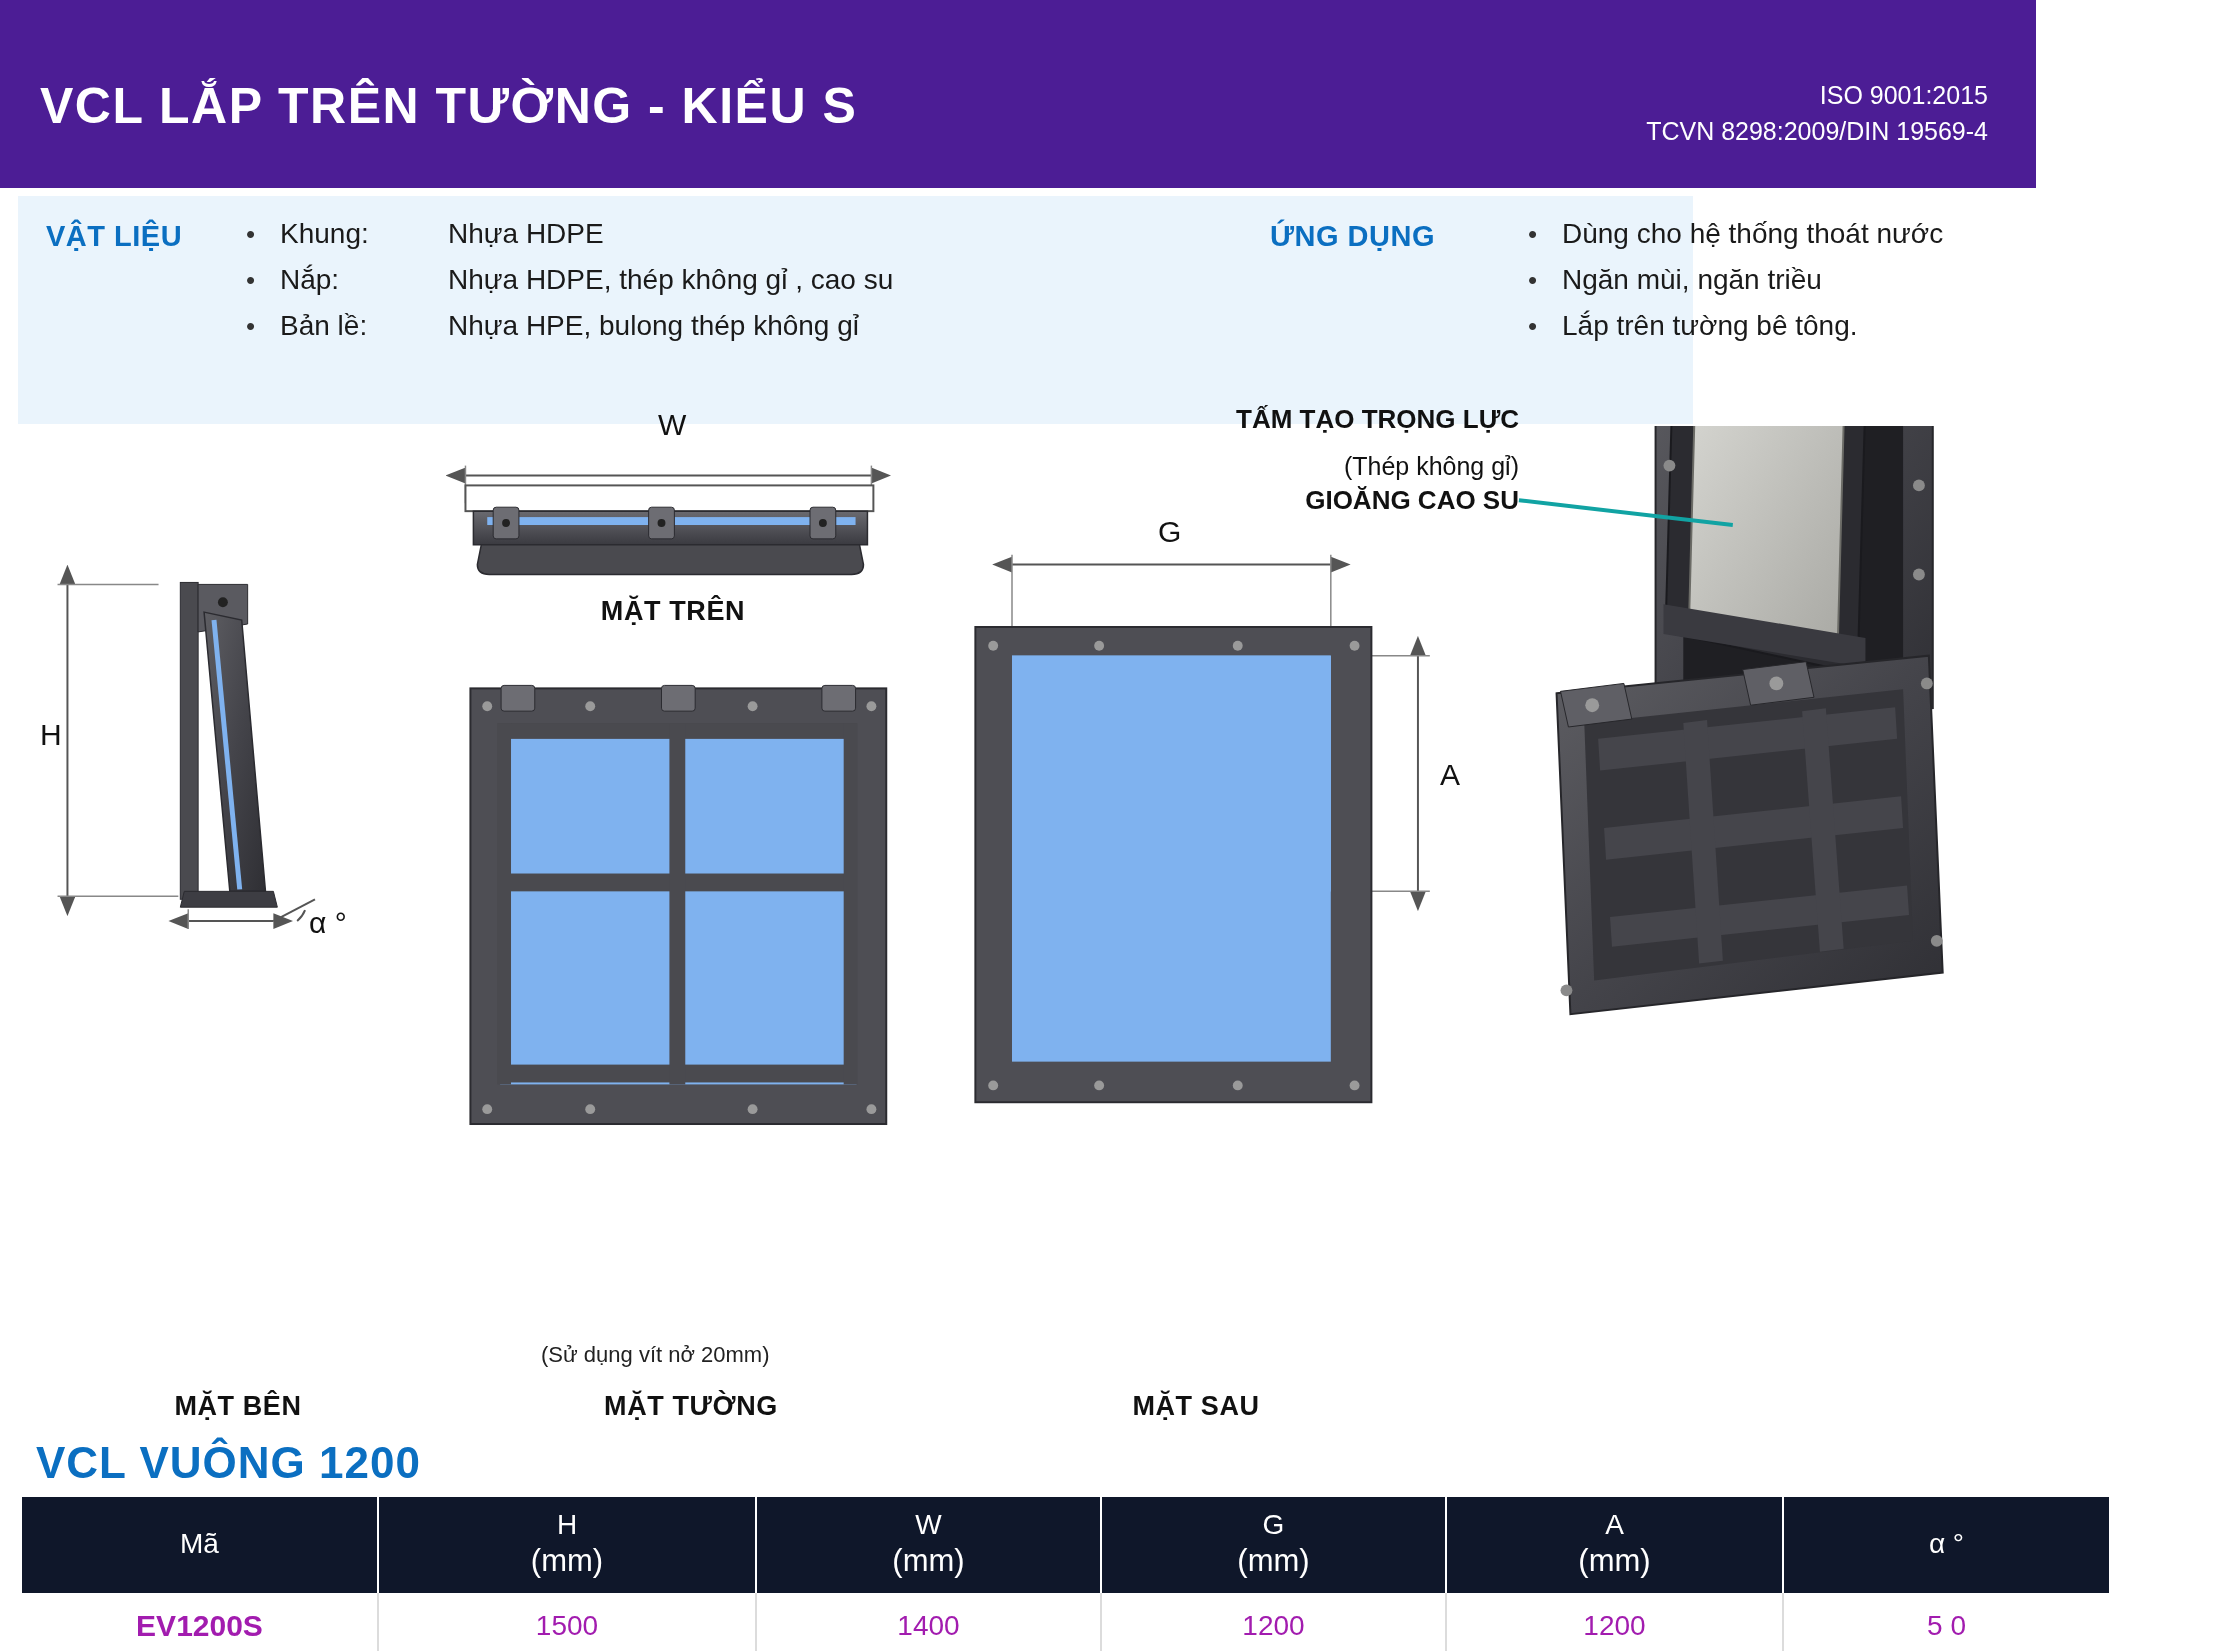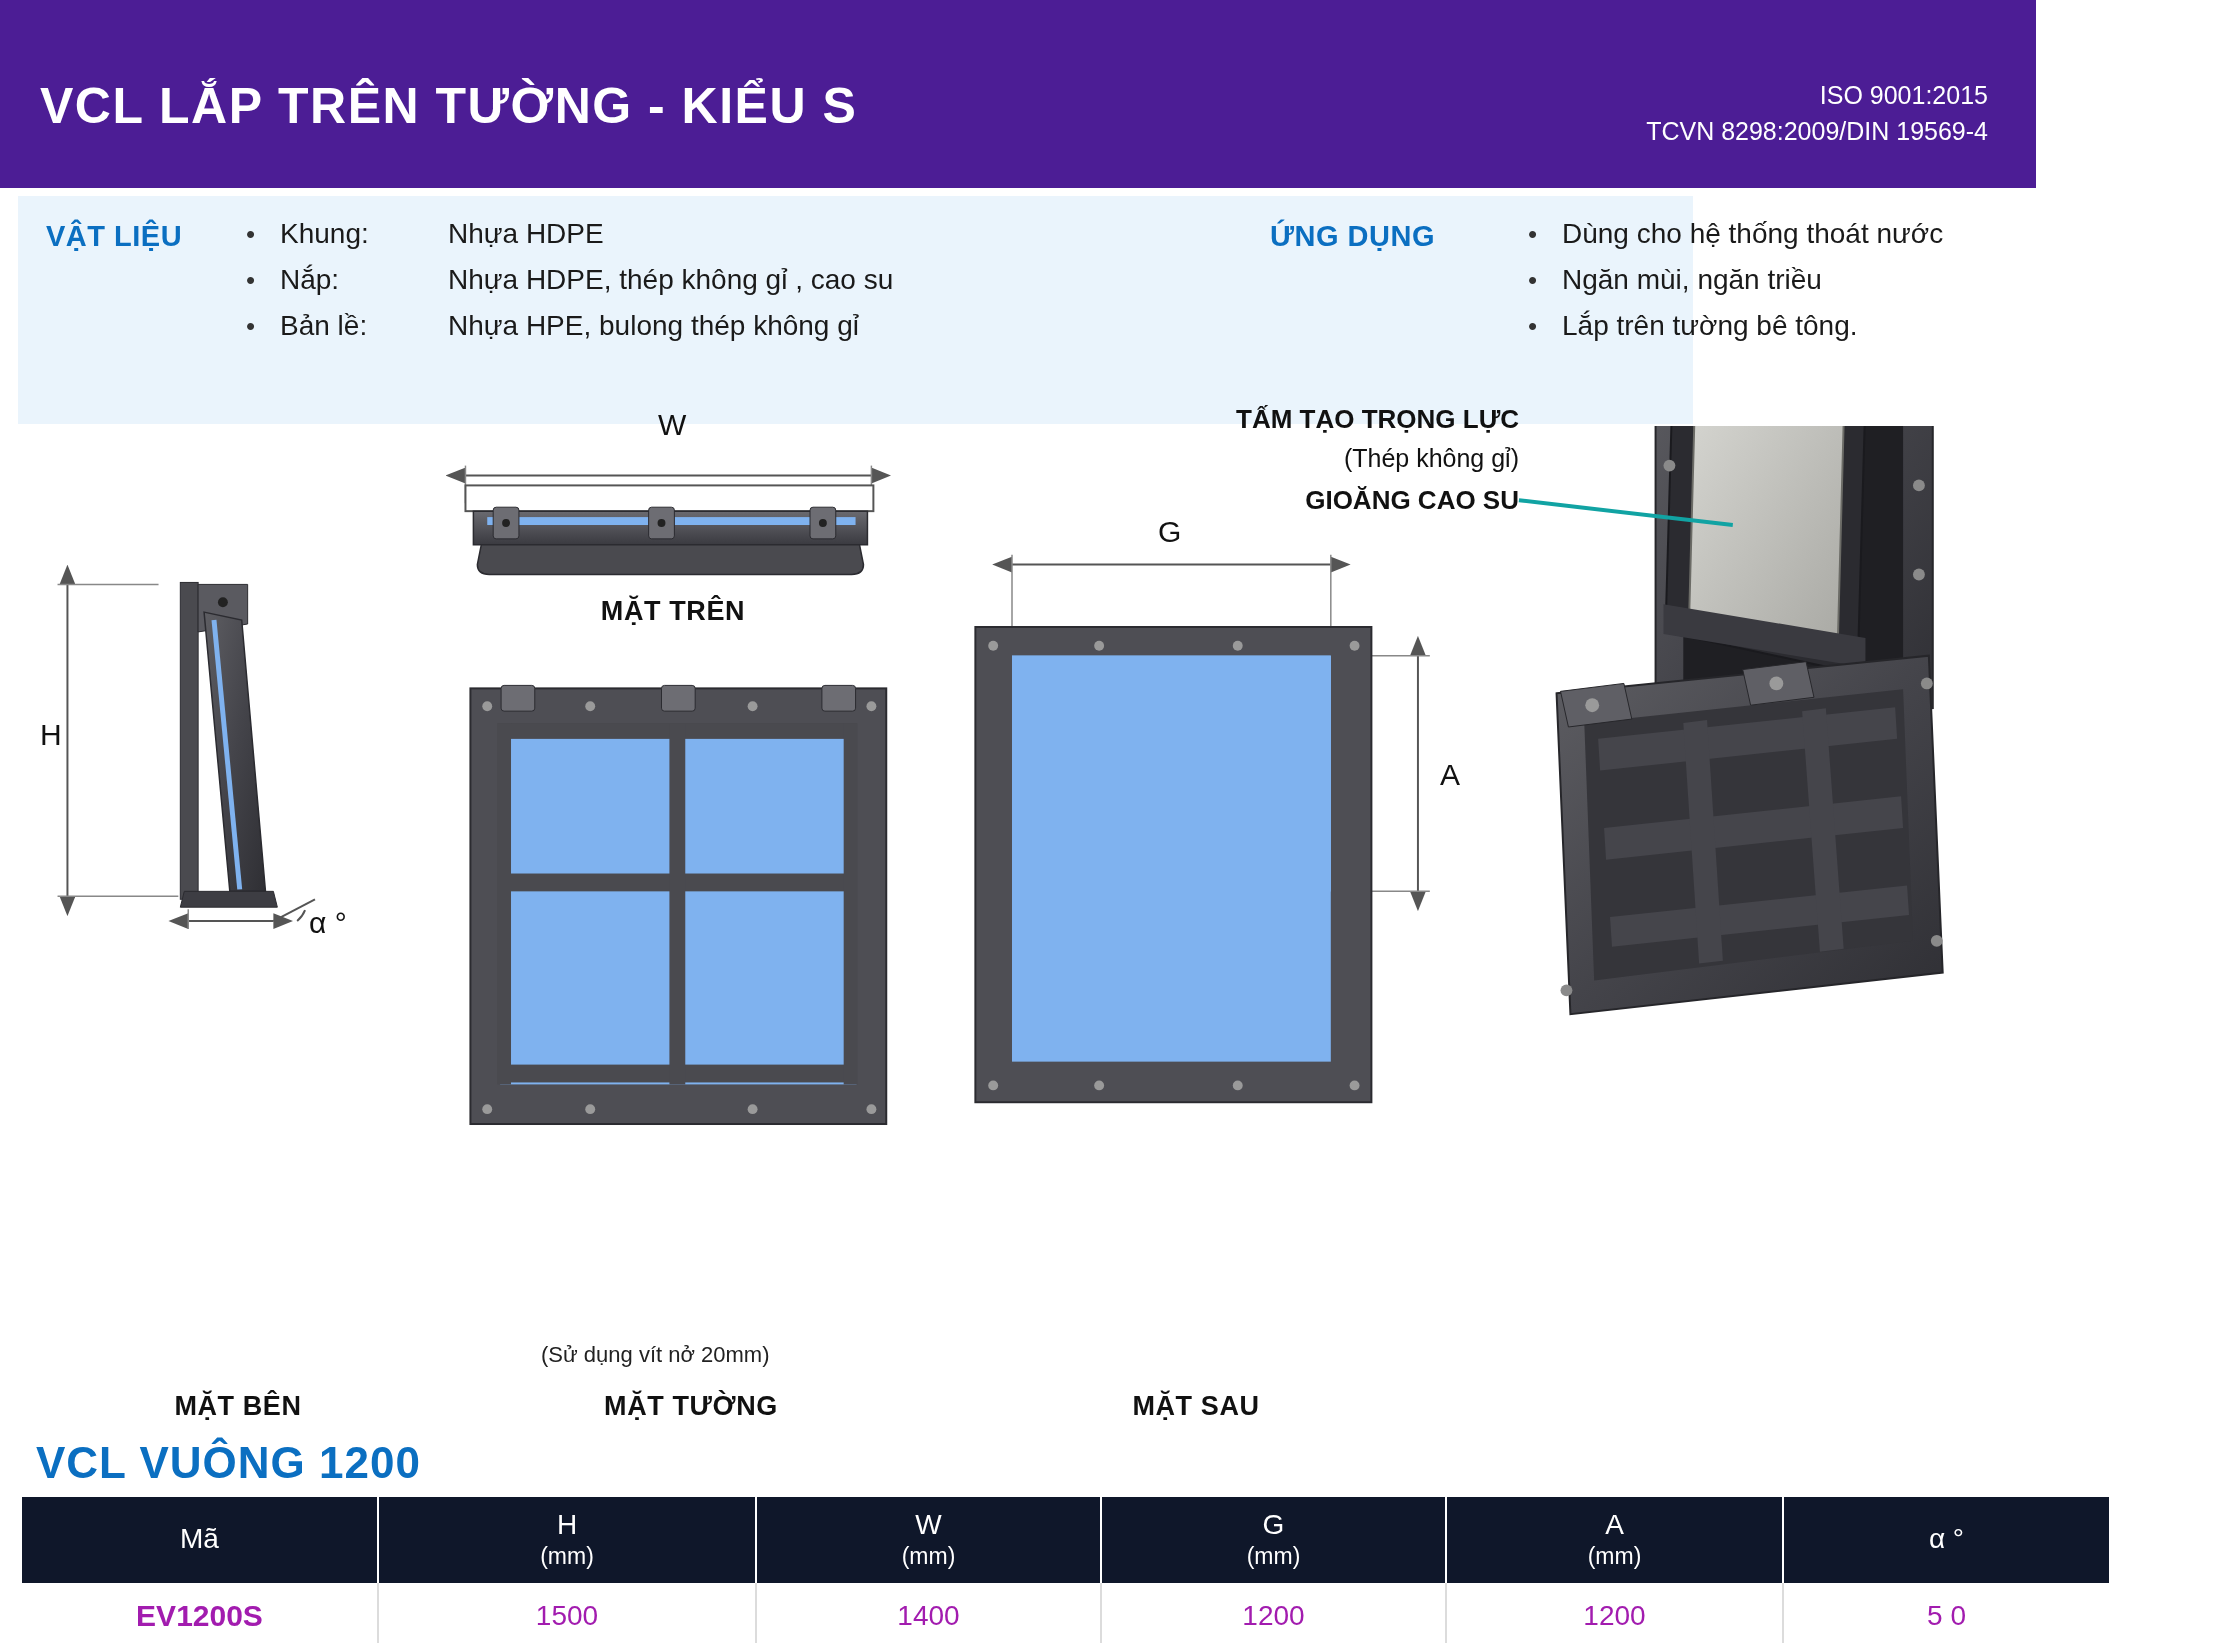--- a/index.html
+++ b/index.html
@@ -127,20 +127,21 @@
     font-size: 26px;
     font-weight: bold;
     color: #111;
     text-align: right;
   }
   .calloutsub {
     position: absolute;
     font-size: 25px;
     color: #111;
     text-align: right;
+    margin-top: 8px;
   }
 
   
   .tbl-title {
     position: absolute;
     left: 36px;
     top: 1438px;
     font-size: 44px;
     font-weight: bold;
     color: #0b6fc1;
@@ -156,21 +157,21 @@
   }
   table.spec th {
     background: #0f172a;
     color: #fff;
     font-weight: normal;
     font-size: 28px;
     border-right: 2px solid #ffffff;
     padding: 10px 0 12px 0;
     line-height: 1.25;
   }
-  table.spec th .unit { font-size: 23px; display: block; }
+  table.spec th .unit { font-size: 31px; display: block; }
   table.spec th:last-child { border-right: none; }
   table.spec td {
     text-align: center;
     font-size: 28px;
     padding: 16px 0 10px 0;
     border-right: 2px solid #dcdcdc;
     color: #a21caf;
     margin-top: 48px;
   }
   table.spec td:first-child {

